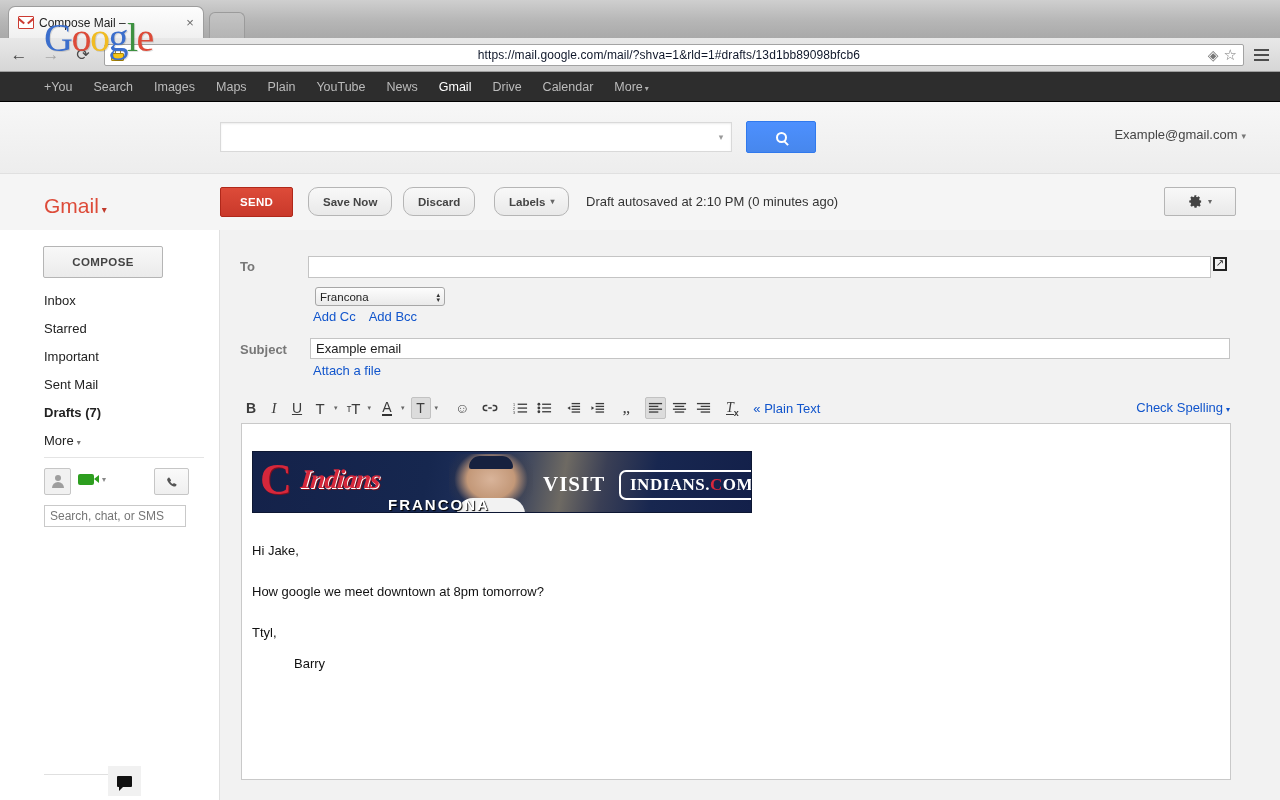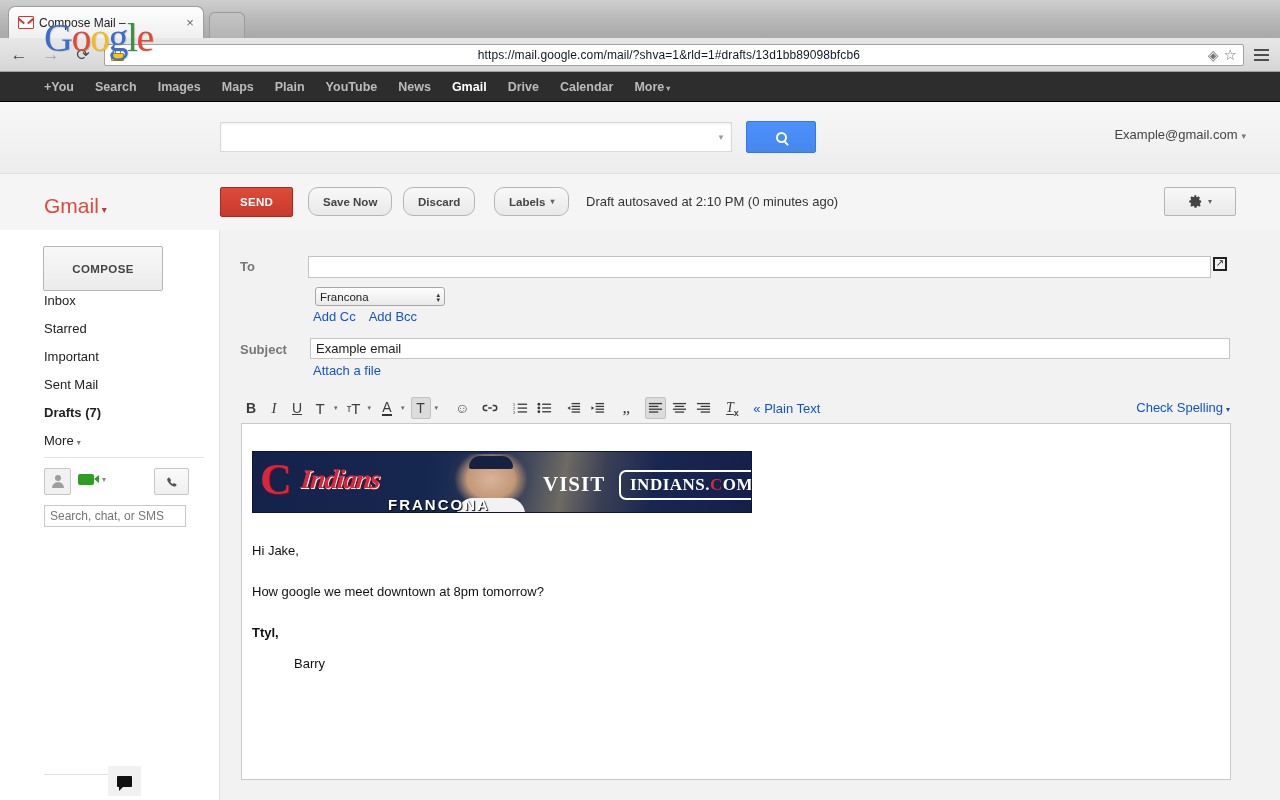--- a/index.html
+++ b/index.html
@@ -90,21 +90,21 @@
   }
   .chrome-menu i { display: block; width: 15px; height: 2px; background: #4d4d4d; }
 
   
   .gbar {
     position: absolute; left: 0; top: 72px; width: 1280px; height: 30px;
     background: #2d2d2d; display: flex; align-items: center; padding-left: 44px;
     border-bottom: 1px solid #000;
   }
   .gbar a {
-    color: #bbb; font-size: 12.5px; font-weight: bold; margin-right: 21px;
+    color: #bbb; font-size: 12.5px; font-weight: normal; margin-right: 21px;
     text-decoration: none; white-space: nowrap;
   }
   .gbar a.active { color: #fff; }
   .gbar .caret { color: #aaa; font-size: 8px; margin-left: 2px; }
 
   
   .ghead {
     position: absolute; left: 0; top: 102px; width: 1280px; height: 72px;
     background: linear-gradient(to bottom,#f7f7f7 0%,#ededed 100%);
     border-bottom: 1px solid #e0e0e0;
@@ -190,21 +190,21 @@
   }
   .gear { width: 15px; height: 15px; position: relative; }
   .gear svg { display: block; }
 
   
   .rail {
     position: absolute; left: 0; top: 230px; width: 220px; height: 570px;
     background: #fff;
   }
   .compose-btn {
-    position: absolute; left: 43px; top: 246px; width: 120px; height: 45px;
+    position: absolute; left: 43px; top: 246px; width: 120px; height: 32px;
     border: 1px solid #b5b5b5; border-radius: 2px;
     background: linear-gradient(to bottom,#f8f8f8,#ebebeb);
     font-size: 11.5px; font-weight: bold; color: #444; letter-spacing: .4px;
     display: flex; align-items: center; justify-content: center;
   }
   .rail-list { position: absolute; left: 44px; top: 287px; width: 165px; }
   .rail-item {
     font-size: 13px; color: #222; line-height: 28px; white-space: nowrap;
   }
   .rail-item.bold { font-weight: bold; }
@@ -387,21 +387,21 @@
     font-family: "Liberation Serif", serif; font-size: 17px; font-weight: bold;
     color: #fff; letter-spacing: .5px; white-space: nowrap;
   }
   .banner-dotcom .red { color: #d6273b; }
   .body-text {
     position: absolute; left: 10px; top: 120px; width: 900px;
     font-size: 13px; color: #111; line-height: 14px;
   }
   .body-text p { margin-bottom: 27px; }
   .body-text p:last-child { margin-bottom: 0; margin-left: 42px; }
-  .body-text p.tight { margin-bottom: 17px; font-weight: bold; }
+  .body-text p.tight { margin-bottom: 17px; }
 </style>
 </head>
 <body>
 
 <div class="screen">
 
   <div class="chrome-tabstrip">
     <div class="tab">
       <span class="tab-favicon"></span>
       <span class="tab-title">Compose Mail –</span>

